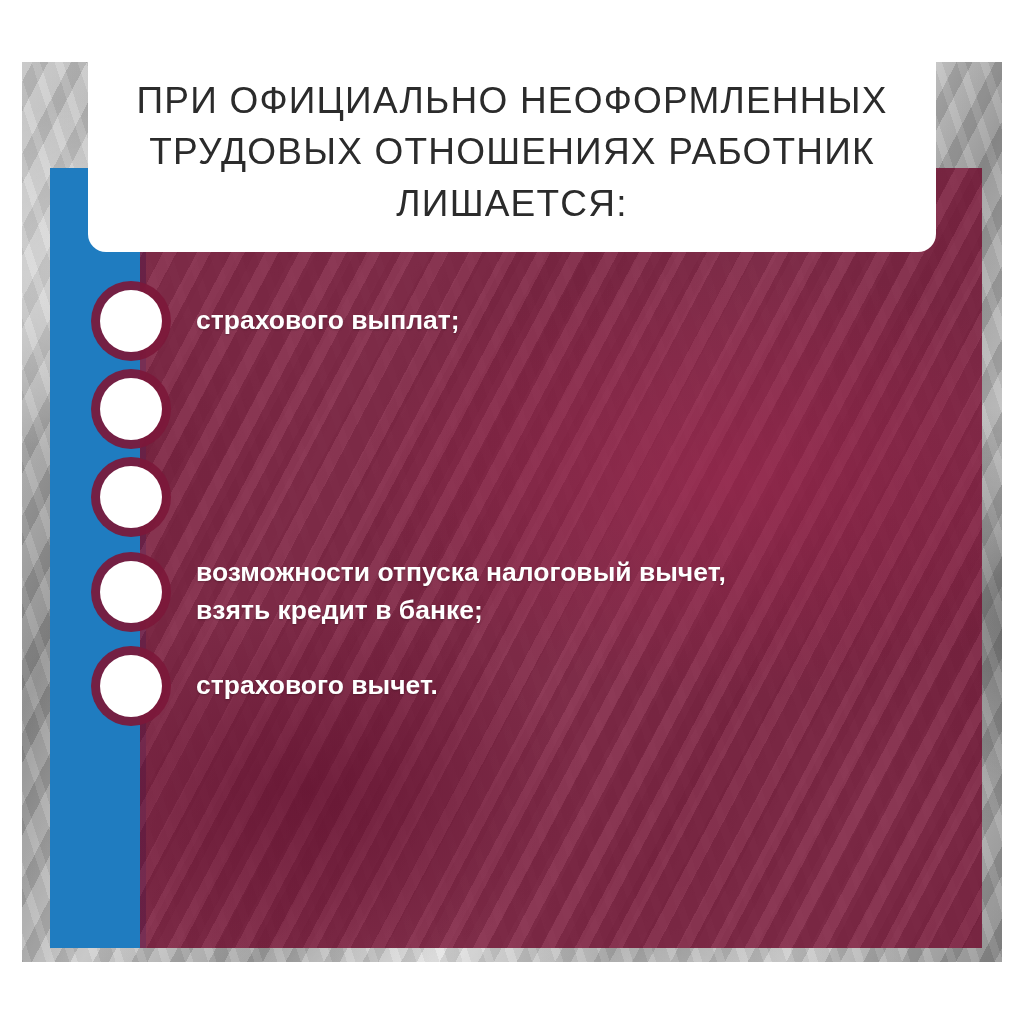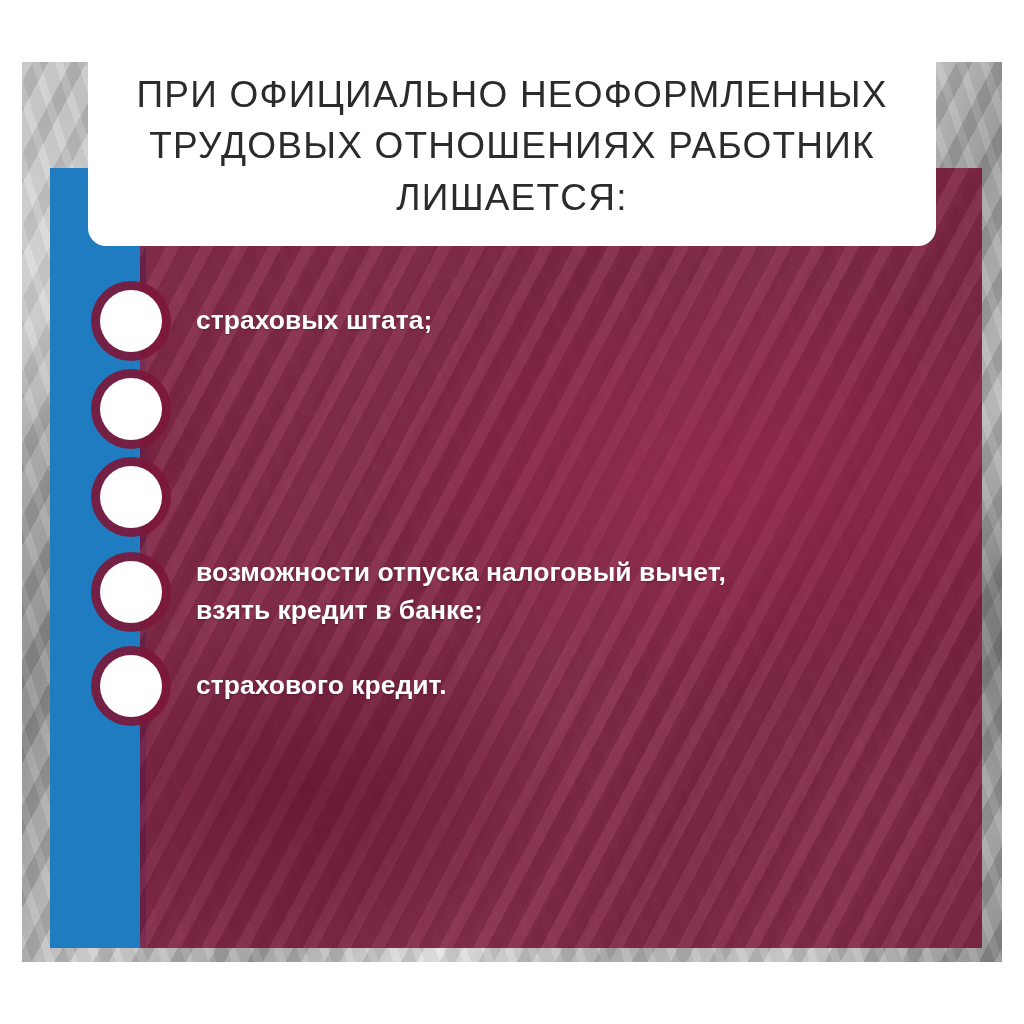--- a/index.html
+++ b/index.html
@@ -116,21 +116,21 @@
     background:
       radial-gradient(ellipse 520px 300px at 70% 40%, rgba(160,40,80,0.55), rgba(120,20,55,0) 72%),
       radial-gradient(ellipse 400px 260px at 20% 80%, rgba(95,15,45,0.55), rgba(95,15,45,0) 70%),
       repeating-linear-gradient(118deg, rgba(255,255,255,0.05) 0px, rgba(255,255,255,0.05) 12px, rgba(0,0,0,0.07) 12px, rgba(0,0,0,0.07) 30px);
   }
 
   
   .header-card {
     position: absolute;
     left: 88px;
-    top: 56px;
+    top: 62px;
     width: 848px;
     height: 190px;
     background: #ffffff;
     border-radius: 0 0 18px 18px;
     z-index: 20;
     display: flex;
     align-items: center;
     justify-content: center;
     box-sizing: border-box;
     padding: 0 30px 10px 30px;
@@ -197,40 +197,40 @@
   <div class="header-card">
     <h1 class="header-title">ПРИ ОФИЦИАЛЬНО НЕОФОРМЛЕННЫХ
 ТРУДОВЫХ ОТНОШЕНИЯХ РАБОТНИК
 ЛИШАЕТСЯ:</h1>
   </div>
 
   <div class="bullets">
 
     <div class="bullet-row">
       <span class="bullet-dot"></span>
-      <span class="bullet-text">страховых штата;</span>
+      <span class="bullet-text">страхового выплат;</span>
     </div>
 
     <div class="bullet-row">
       <span class="bullet-dot"></span>
     </div>
 
     <div class="bullet-row">
       <span class="bullet-dot"></span>
     </div>
 
     <div class="bullet-row">
       <span class="bullet-dot"></span>
       <span class="bullet-text">возможности отпуска налоговый вычет,
 взять кредит в банке;</span>
     </div>
 
     <div class="bullet-row">
       <span class="bullet-dot"></span>
-      <span class="bullet-text">страхового кредит.</span>
+      <span class="bullet-text">страхового вычет.</span>
     </div>
 
   </div>
 
   <div class="frame-top"></div>
   <div class="frame-bottom"></div>
   <div class="frame-left"></div>
   <div class="frame-right"></div>
 
 </div>

